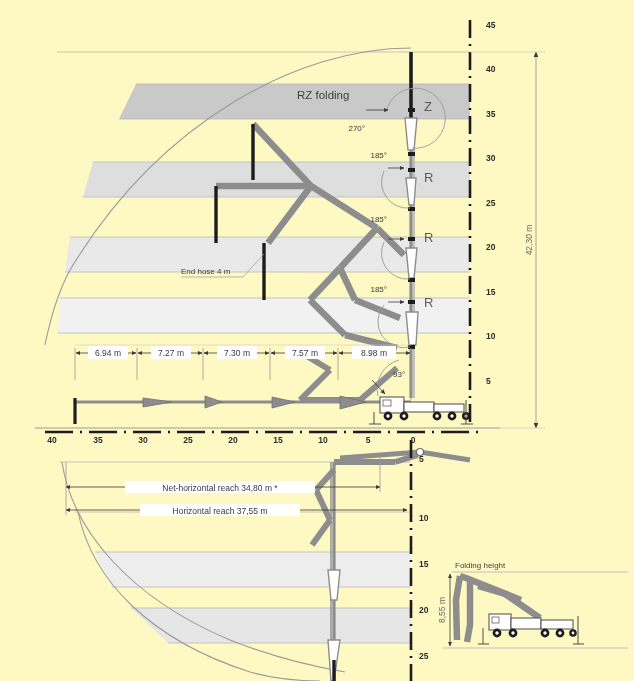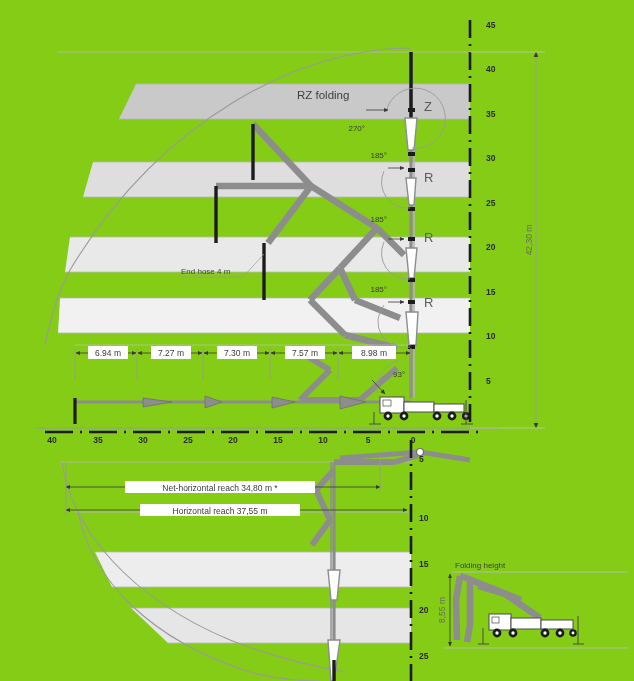--- a/index.html
+++ b/index.html
@@ -1,17 +1,17 @@
 <!DOCTYPE html>
 <html><head>
 <meta charset="utf-8">
 <style>
   html,body{margin:0;padding:0;background:#ffffff;}
   body{font-family:"Liberation Sans",sans-serif;color:#333;}
-  #root{position:relative;width:634px;height:681px;overflow:hidden;background:#84cc16;}
+  #root{position:relative;width:634px;height:681px;overflow:hidden;background:#fef9c3;}
   svg{display:block;}
   .tick-label{font-size:8.5px;fill:#2b2b2b;font-family:"Liberation Sans",sans-serif;font-weight:bold;}
   .dim-label{font-size:8.5px;fill:#3a3a3a;font-family:"Liberation Sans",sans-serif;}
   .seg-label{font-size:13px;fill:#5a5a5a;font-family:"Liberation Sans",sans-serif;}
   .ang-label{font-size:8px;fill:#3a3a3a;font-family:"Liberation Sans",sans-serif;}
   .big-label{font-size:11.5px;fill:#3f3f3f;font-family:"Liberation Sans",sans-serif;}
   .small-label{font-size:8px;fill:#3f3f3f;font-family:"Liberation Sans",sans-serif;}
   .vert-label{font-size:8.5px;fill:#6a6a6a;font-family:"Liberation Sans",sans-serif;}
 </style>
 </head>

